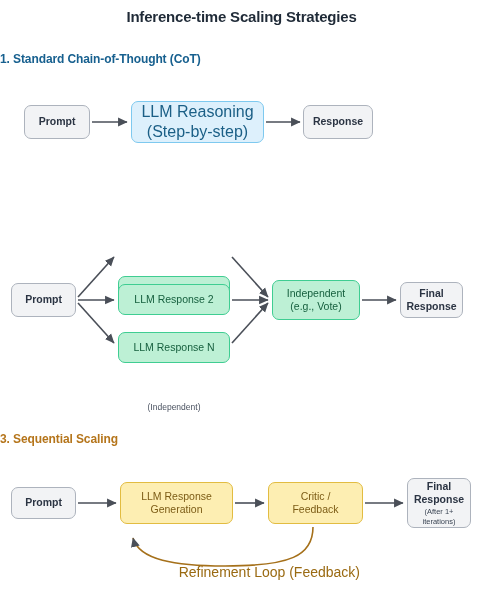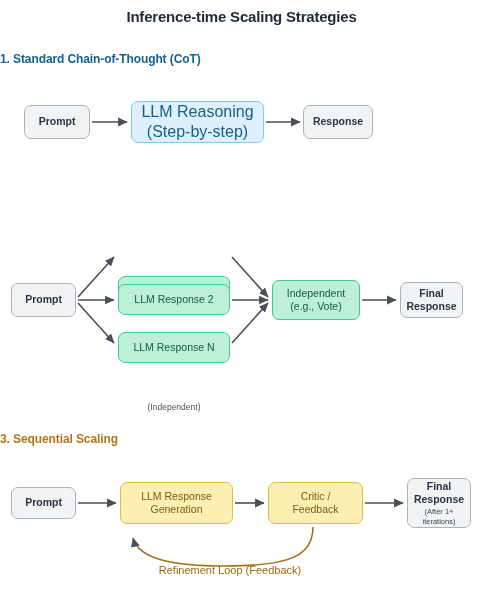--- a/index.html
+++ b/index.html
@@ -62,22 +62,22 @@
     color: #7c5c16;
     font-size: 10.5px; font-weight: normal;
   }
   .sub-small { font-size: 7.5px; font-weight: normal; color: #3b4554; margin-top: 1px; }
 
   .caption {
     position: absolute; font-size: 8.5px; color: #4a5260;
     text-align: center; white-space: nowrap;
   }
   .loop-label {
-    position: absolute; font-size: 11px; color: #9a6a12;
-    text-align: center; white-space: nowrap;
+    position: absolute; font-size: 14px; color: #9a6a12;
+    text-align: right; white-space: nowrap;
   }
   svg.arrows {
     position: absolute; left: 0; top: 0;
     width: 483px; height: 600px;
     pointer-events: none;
   }
 </style>
 </head>
 <body>
 

